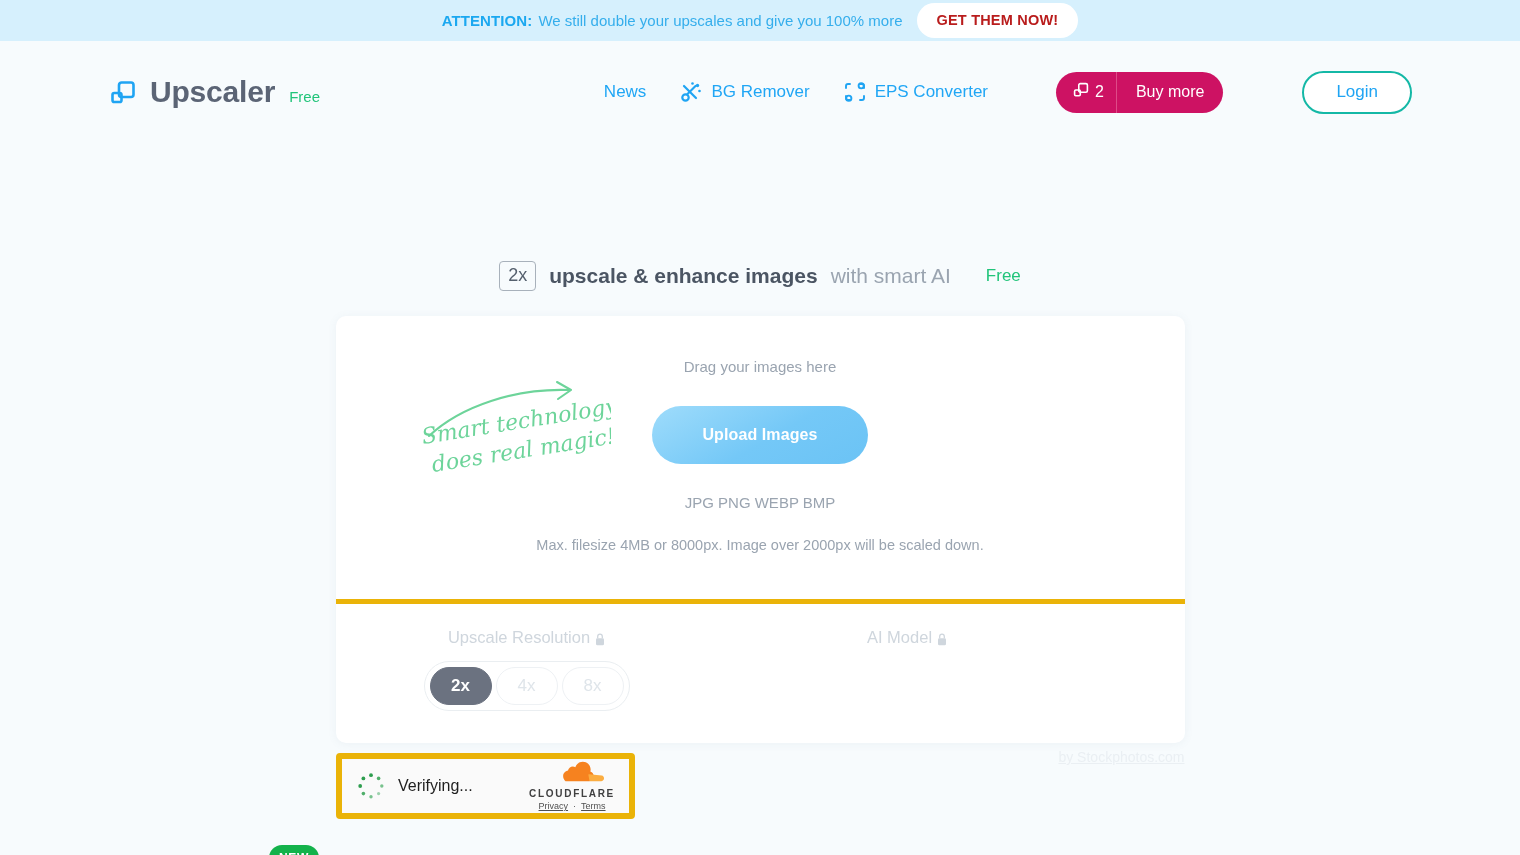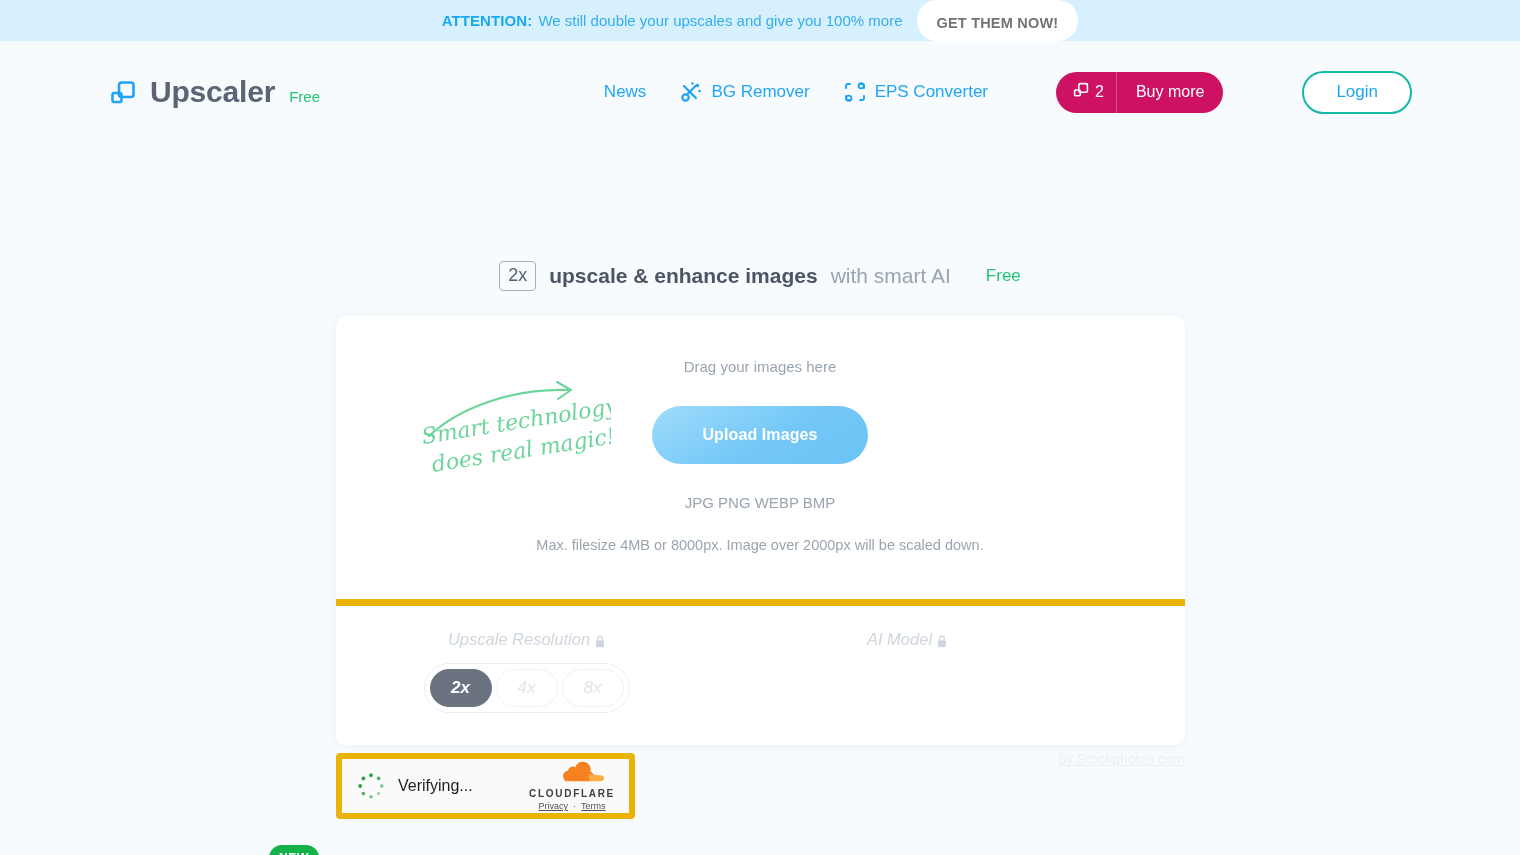--- a/index.html
+++ b/index.html
@@ -19,25 +19,25 @@
     justify-content: center;
     gap: 14px;
     font-size: 15px;
   }
   .banner-attn { color: #1ba8f0; font-weight: bold; letter-spacing: .1px; }
   .banner-text { color: #35aeec; }
   .banner-btn {
     background: #ffffff;
     border: none;
     border-radius: 20px;
-    padding: 15px 20px 10px;
+    padding: 9px 20px 10px;
     font-family: "Liberation Sans", sans-serif;
     font-size: 14.5px;
     font-weight: bold;
-    color: #737373;
+    color: #b91c1c;
     letter-spacing: .2px;
     cursor: pointer;
     text-align: center;
   }
 
   
   .header {
     height: 102px;
     padding: 0 108px 0 110px;
     display: flex;
@@ -123,24 +123,23 @@
   }
   .dz-formats { margin-top: 30px; font-size: 15px; color: #9aa4b0; }
   .dz-limits { margin-top: 26px; font-size: 14.5px; color: #9aa4b0; }
 
   .doodle {
     position: absolute; left: 85px; top: 62px;
     width: 190px; height: 100px; pointer-events: none;
   }
 
   .settings {
-    border-top: 7px solid #eab308;
+    border-top: 5px solid #eab308;
     display: flex; align-items: flex-start;
     padding: 24px 0 32px;
-    font-style: italic;
   }
   .setting-group { text-align: center; }
   .setting-group.res  { width: 290px; margin-left: 46px; }
   .setting-group.model{ flex: 1; margin-right: 42px; }
   .setting-label {
     font-size: 16.5px; color: #cfd6dd;
     display: inline-flex; align-items: center; gap: 5px;
   }
   .lock { width: 10px; height: 13px; display: block; }
   .pill-group {

